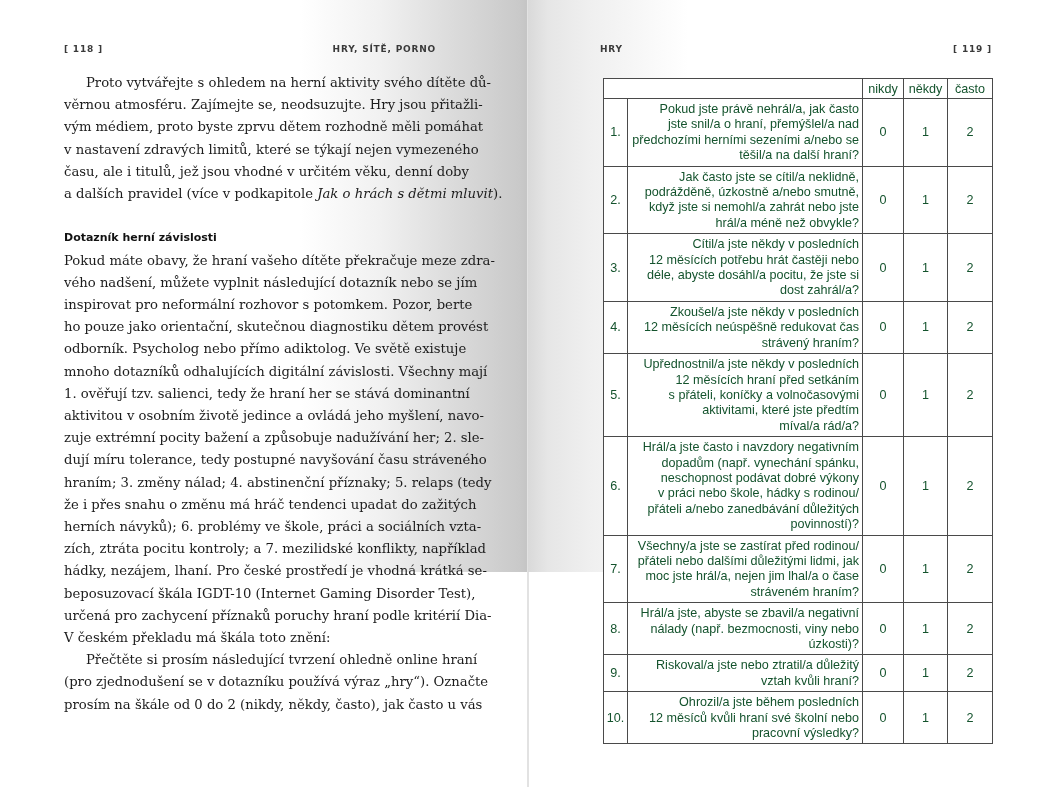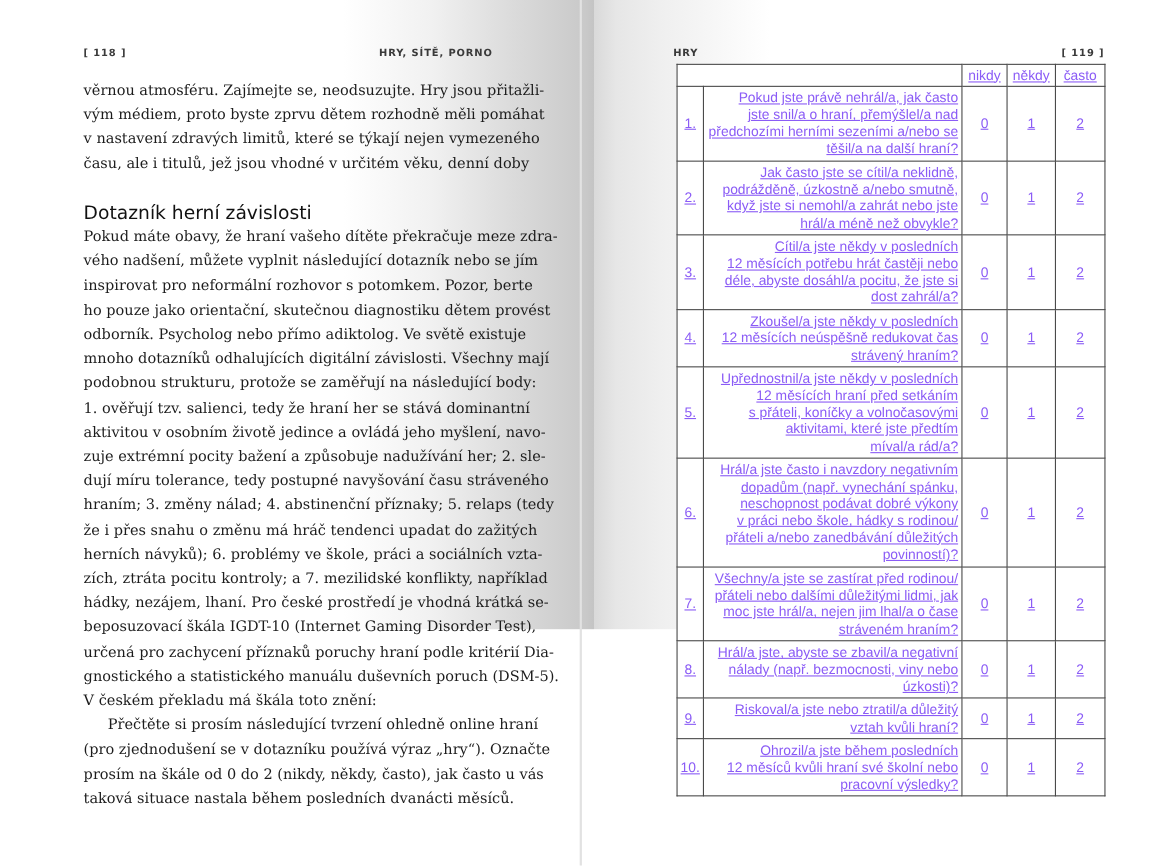--- a/index.html
+++ b/index.html
@@ -1,19 +1,19 @@
 <!DOCTYPE html>
 <html><head>
 <meta charset="utf-8">
 <style>
   * { box-sizing: border-box; margin: 0; padding: 0; }
   html, body { width: 1058px; height: 787px; overflow: hidden; background: #ffffff; }
   .spread { position: relative; width: 1058px; height: 787px; }
 
-  .page { position: absolute; top: 0; height: 572px; margin-left: 12px; }
+  .page { position: absolute; top: 0; height: 572px; }
   .page-left {
     left: 0; width: 528px;
     background: linear-gradient(to right, #ffffff 0px, #ffffff 300px, #f1f1f1 380px, #dcdcdc 450px, #c9c9c9 520px, #c4c4c4 528px);
   }
   .page-right {
     left: 528px; width: 530px;
     background: linear-gradient(to right, #d9d9d9 0px, #e6e6e6 20px, #efefef 60px, #f7f7f7 110px, #ffffff 160px, #ffffff 530px);
   }
   .spine-line { position: absolute; left: 527px; top: 0; width: 2px; height: 787px; background: #e2e2e2; }
 
@@ -32,32 +32,31 @@
     font-family: "DejaVu Serif", serif;
     font-size: 13.2px; line-height: 22.2px; color: #1c1c1c;
     text-align: justify;
   }
   .line { display: block; white-space: nowrap; text-align-last: justify; }
   .line.last { text-align-last: left; }
   .indent { padding-left: 22px; }
   .blank { height: 22.2px; display: block; }
   .section-heading {
     display: block;
-    font-family: "DejaVu Sans", sans-serif; font-weight: normal;
-    font-size: 17px; line-height: 22.2px; color: #111;
+    font-family: "DejaVu Sans", sans-serif; font-weight: bold;
+    font-size: 11px; line-height: 22.2px; color: #111;
   }
   em { font-style: italic; }
 
   table.quiz {
-    position: absolute; left: 75px; top: 58px;
+    position: absolute; left: 75px; top: 78px;
     border-collapse: collapse;
     font-family: "Liberation Sans", sans-serif;
-    font-size: 12.6px; color: #8b5cf6;
+    font-size: 12.6px; color: #14532d;
     background: #ffffff;
-    text-decoration: underline;
   }
   table.quiz td, table.quiz th {
     border: 1.2px solid #4a4a4a;
     vertical-align: middle;
     font-weight: normal;
   }
   .col-num { width: 24px; text-align: center; padding: 0 1px; }
   .col-text { width: 235px; text-align: right; padding: 3px 3px 2px 4px; line-height: 15.4px; }
   .col-val { text-align: center; }
   .col-nikdy { width: 41px; }
@@ -70,58 +69,57 @@
 <body>
 
 <div class="spread">
 
   <div class="page page-left">
     <div class="running-head rh-left-num">[ 118 ]</div>
     <div class="running-head rh-left-title">HRY, SÍTĚ, PORNO</div>
 
     <div class="body-text">
       <div>
+        <span class="line indent">Proto vytvářejte s ohledem na herní aktivity svého dítěte dů-</span>
         <span class="line">věrnou atmosféru. Zajímejte se, neodsuzujte. Hry jsou přitažli-</span>
         <span class="line">vým médiem, proto byste zprvu dětem rozhodně měli pomáhat</span>
         <span class="line">v nastavení zdravých limitů, které se týkají nejen vymezeného</span>
         <span class="line">času, ale i titulů, jež jsou vhodné v určitém věku, denní doby</span>
+        <span class="line last"><span>a dalších pravidel (více v podkapitole </span><em>Jak o hrách s dětmi mluvit</em><span>).</span></span>
       </div>
 
       <span class="blank"></span>
 
       <span class="section-heading">Dotazník herní závislosti</span>
 
       <div>
         <span class="line">Pokud máte obavy, že hraní vašeho dítěte překračuje meze zdra-</span>
         <span class="line">vého nadšení, můžete vyplnit následující dotazník nebo se jím</span>
         <span class="line">inspirovat pro neformální rozhovor s potomkem. Pozor, berte</span>
         <span class="line">ho pouze jako orientační, skutečnou diagnostiku dětem provést</span>
         <span class="line">odborník. Psycholog nebo přímo adiktolog. Ve světě existuje</span>
         <span class="line">mnoho dotazníků odhalujících digitální závislosti. Všechny mají</span>
-        <span class="line">podobnou strukturu, protože se zaměřují na následující body:</span>
         <span class="line">1. ověřují tzv. salienci, tedy že hraní her se stává dominantní</span>
         <span class="line">aktivitou v osobním životě jedince a ovládá jeho myšlení, navo-</span>
         <span class="line">zuje extrémní pocity bažení a způsobuje nadužívání her; 2. sle-</span>
         <span class="line">dují míru tolerance, tedy postupné navyšování času stráveného</span>
         <span class="line">hraním; 3. změny nálad; 4. abstinenční příznaky; 5. relaps (tedy</span>
         <span class="line">že i přes snahu o změnu má hráč tendenci upadat do zažitých</span>
         <span class="line">herních návyků); 6. problémy ve škole, práci a sociálních vzta-</span>
         <span class="line">zích, ztráta pocitu kontroly; a 7. mezilidské konflikty, například</span>
         <span class="line">hádky, nezájem, lhaní. Pro české prostředí je vhodná krátká se-</span>
         <span class="line">beposuzovací škála IGDT-10 (Internet Gaming Disorder Test),</span>
         <span class="line">určená pro zachycení příznaků poruchy hraní podle kritérií Dia-</span>
-        <span class="line">gnostického a statistického manuálu duševních poruch (DSM-5).</span>
         <span class="line last">V českém překladu má škála toto znění:</span>
       </div>
 
       <div>
         <span class="line indent">Přečtěte si prosím následující tvrzení ohledně online hraní</span>
         <span class="line">(pro zjednodušení se v dotazníku používá výraz „hry“). Označte</span>
         <span class="line">prosím na škále od 0 do 2 (nikdy, někdy, často), jak často u vás</span>
-        <span class="line last">taková situace nastala během posledních dvanácti měsíců.</span>
       </div>
     </div>
   </div>
 
   <div class="spine-line"></div>
 
   <div class="page page-right">
     <div class="running-head rh-right-title">HRY</div>
     <div class="running-head rh-right-num">[ 119 ]</div>
 

